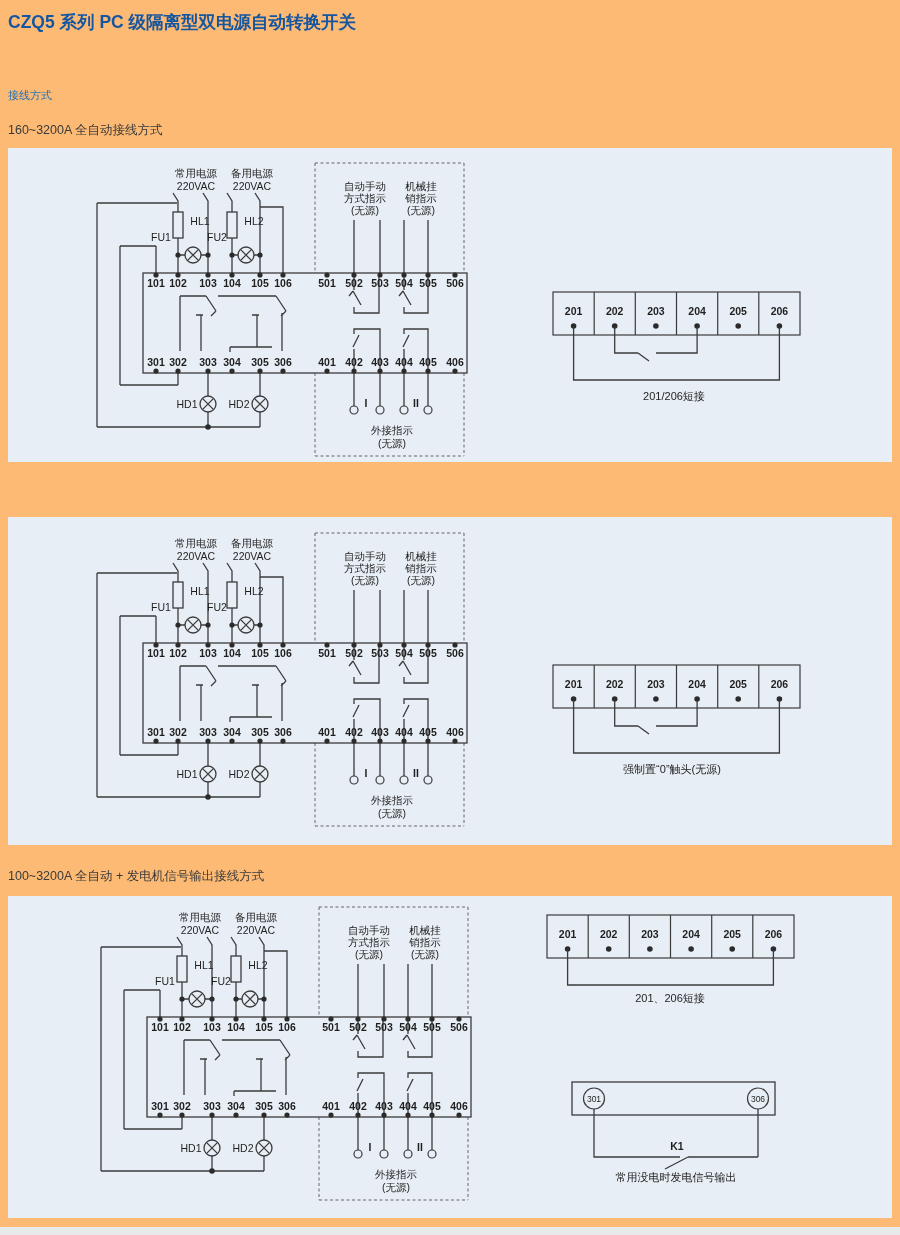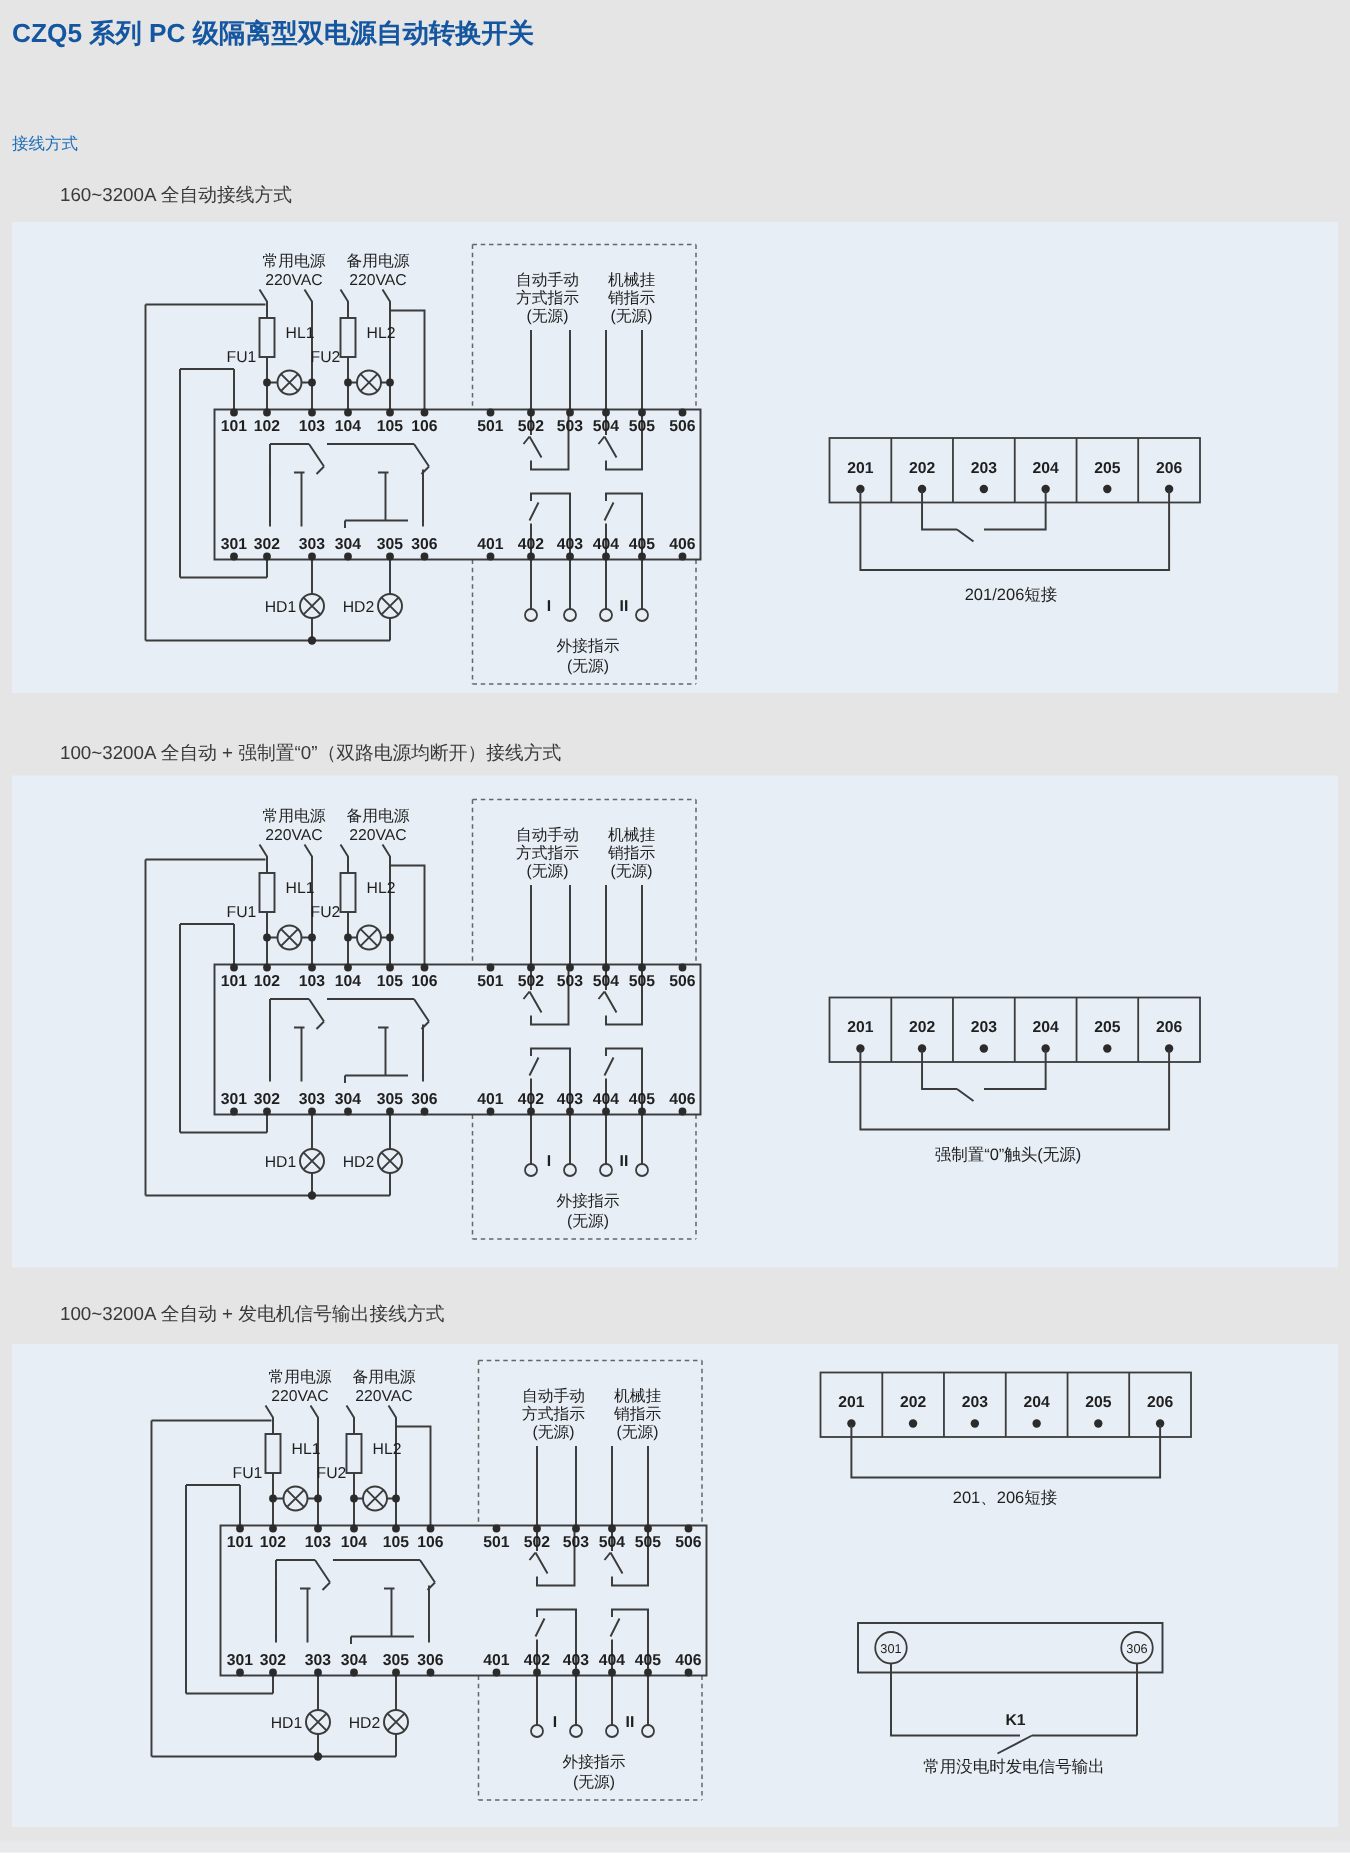--- a/index.html
+++ b/index.html
@@ -1,25 +1,25 @@
 <!DOCTYPE html>
 <html><head>
 <meta charset="utf-8">
 <style>
   html,body{margin:0;padding:0;background:#ffffff;}
-  #page{position:relative;width:900px;height:1235px;background:#e5e5e5;overflow:hidden;
+  #page{position:relative;width:900px;height:1235px;background:#fdba74;overflow:hidden;
         font-family:"Liberation Sans",sans-serif;}
   .panel{position:absolute;left:8px;width:884px;background:#e8eef5;}
   #panel1{top:148px;height:314px;}
   #panel2{top:517px;height:328px;}
   #panel3{top:896px;height:322px;}
   .hd{position:absolute;left:8px;white-space:nowrap;}
   #title{top:10px;font-size:17.5px;font-weight:bold;color:#1456a0;}
   #sect{top:88px;font-size:11px;color:#1e6fb8;}
-  .sub{font-size:12.5px;color:#3a3a3a;margin-left:32px;}
+  .sub{font-size:12.5px;color:#3a3a3a;}
   #sub1{top:122px;} #sub2{top:494px;} #sub3{top:868px;}
   #bottomband{position:absolute;left:0;top:1227px;width:900px;height:8px;background:#e7e9ea;}
   svg{position:absolute;left:0;top:0;}
   svg text{fill:#1f1f1f;font-family:"Liberation Sans",sans-serif;}
   .w{stroke:#3b3b3b;stroke-width:1.3;fill:none;}
   .w2{stroke:#3b3b3b;stroke-width:1.2;fill:none;}
   .dash{stroke:#666;stroke-width:1;fill:none;stroke-dasharray:3 2.5;}
   .dot{fill:#2b2b2b;}
   .oc{fill:#e8eef5;stroke:#3b3b3b;stroke-width:1.2;}
   .lamp{fill:#e8eef5;stroke:#3b3b3b;stroke-width:1.3;}
@@ -29,21 +29,20 @@
   .mid{text-anchor:middle;}
 </style>
 </head>
 <body>
 
 <div id="page">
 
   <div id="title" class="hd">CZQ5 系列 PC 级隔离型双电源自动转换开关</div>
   <div id="sect" class="hd">接线方式</div>
   <div id="sub1" class="hd sub">160~3200A 全自动接线方式</div>
-  <div id="sub2" class="hd sub">100~3200A 全自动 + 强制置“0”（双路电源均断开）接线方式</div>
   <div id="sub3" class="hd sub">100~3200A 全自动 + 发电机信号输出接线方式</div>
 
   <div id="panel1" class="panel"></div>
   <div id="panel2" class="panel"></div>
   <div id="panel3" class="panel"></div>
   <div id="bottomband"></div>
 
   <svg width="900" height="1235" viewBox="0 0 900 1235">
 
     <g id="circuit">

